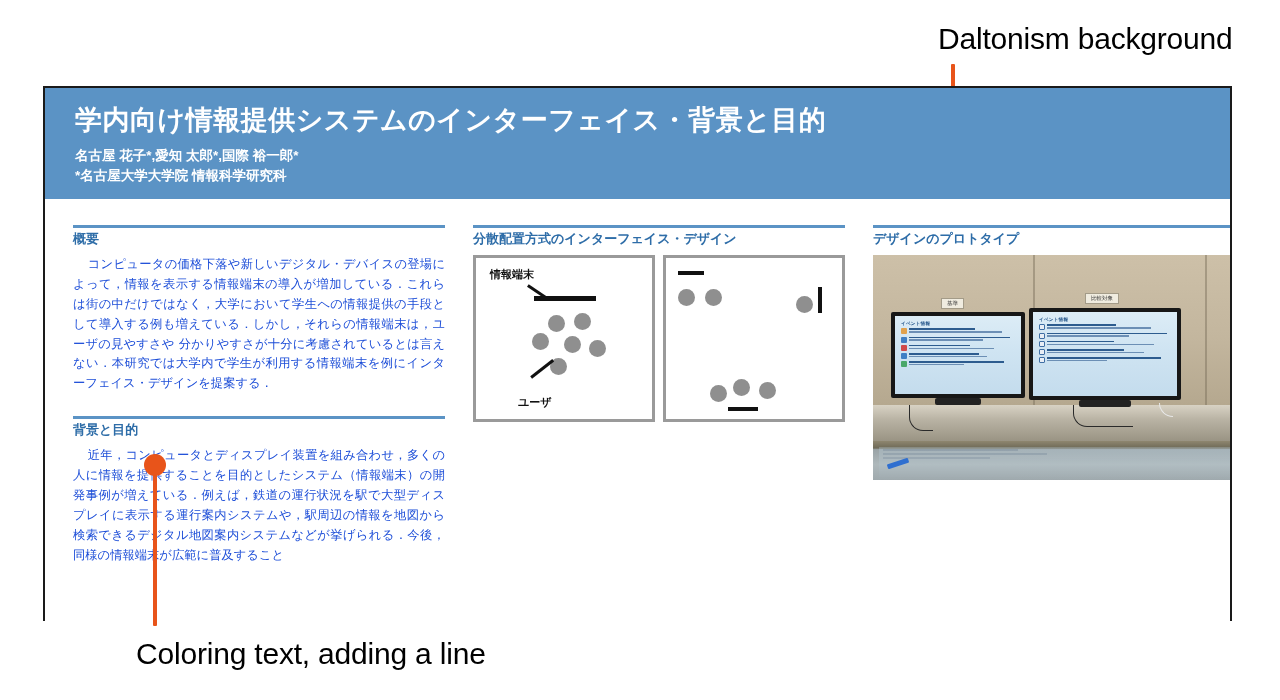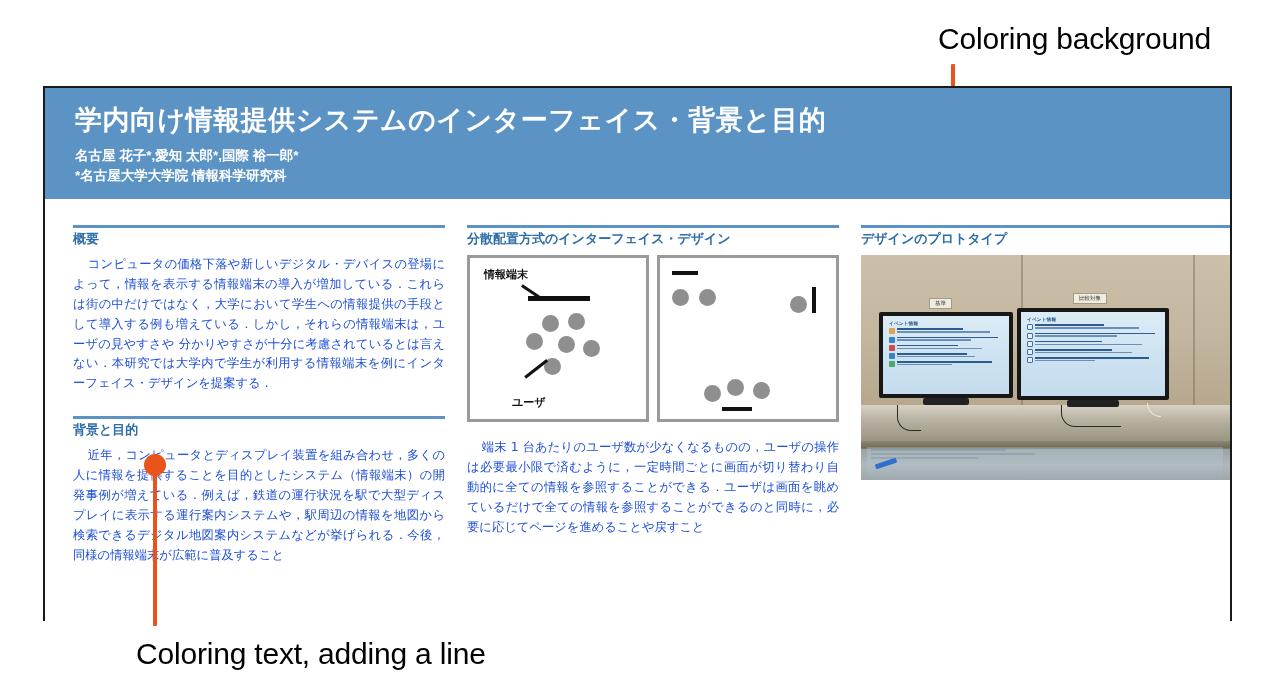--- a/index.html
+++ b/index.html
@@ -78,21 +78,21 @@
     margin:0;
   }
 
   
   #poster-columns {
     position:absolute;
     left:0; top:113px;
     width:1189px; height:422px;
     display:flex;
     padding:26px 26px 0 28px;
-    gap:22px;
+    gap:28px;
   }
   .poster-col { width:372px; flex:0 0 372px; position:relative; }
 
   .section-rule {
     height:3px;
     background:#5B93C5;
     margin-bottom:3px;
   }
   .section-heading {
     font-size:13px;
@@ -220,21 +220,21 @@
   .cable {
     position:absolute;
     border-left:1.5px solid #2a2a2a;
     border-bottom:1.5px solid #2a2a2a;
     border-bottom-left-radius:14px;
   }
 </style>
 </head>
 <body>
 
-<div class="annot-label" id="annot-top-label">Coloring background</div>
+<div class="annot-label" id="annot-top-label">Daltonism background</div>
 <div class="annot-line" id="annot-top-line"></div>
 <div class="annot-dot" id="annot-top-dot"></div>
 
 <div id="poster-page">
 
   <div id="poster-banner">
     <div id="poster-title">学内向け情報提供システムのインターフェイス・背景と目的</div>
     <div class="banner-sub">名古屋 花子*,愛知 太郎*,国際 裕一郎*</div>
     <div class="banner-sub">*名古屋大学大学院 情報科学研究科</div>
   </div>
@@ -291,21 +291,20 @@
 
             <div class="fig-dot" style="left:44px; top:127px;"></div>
             <div class="fig-dot" style="left:67px; top:121px;"></div>
             <div class="fig-dot" style="left:93px; top:124px;"></div>
             <div class="fig-bar" style="left:62px; top:149px; width:30px; height:4px;"></div>
           </div>
 
         </div>
       </div>
 
-      <p class="body-text" style="margin-top:16px;">端末 1 台あたりのユーザ数が少なくなるものの，ユーザの操作は必要最小限で済むように，一定時間ごとに画面が切り替わり自動的に全ての情報を参照することができる．ユーザは画面を眺めているだけで全ての情報を参照することができるのと同時に，必要に応じてページを進めることや戻すこと</p>
 
     </div>
 
     <div class="poster-col">
 
       <div class="section-rule"></div>
       <div class="section-heading">デザインのプロトタイプ</div>
 
       <div id="photo-frame">
         <div class="wall"></div>

